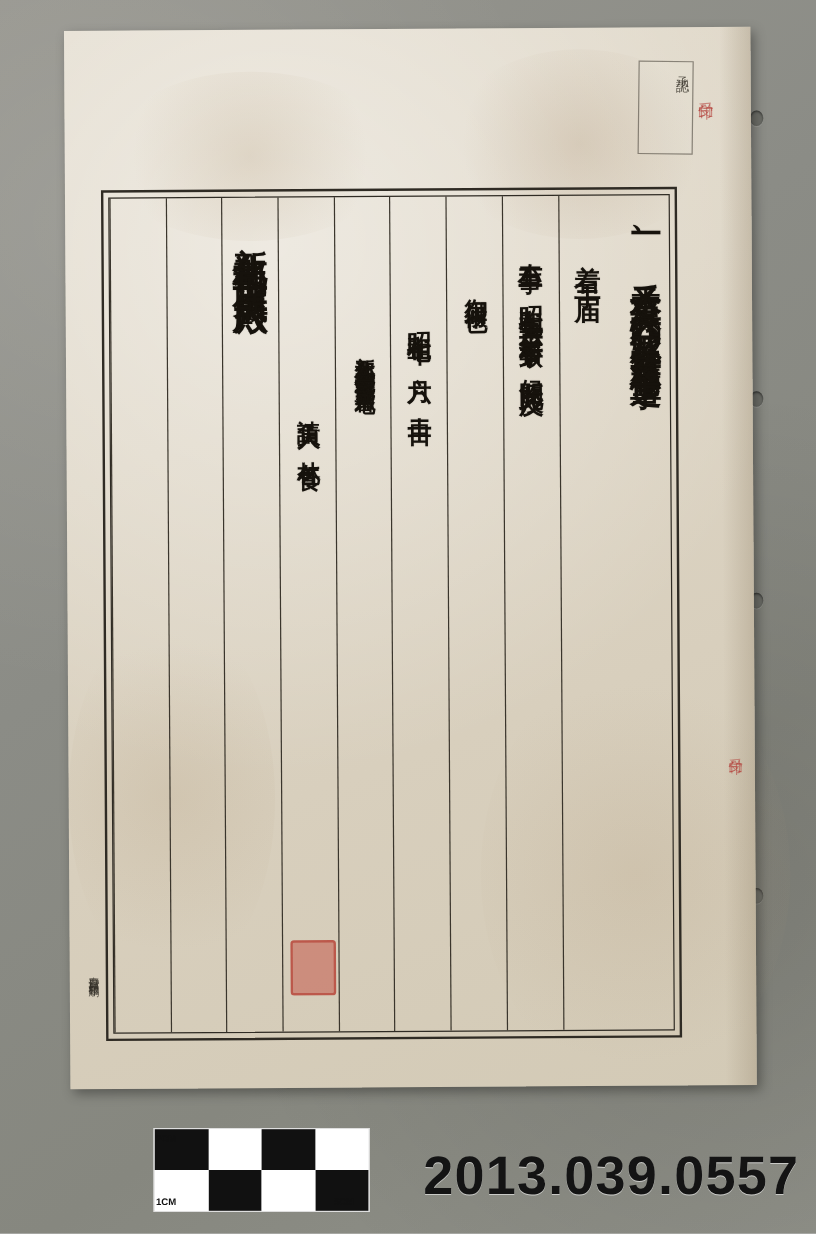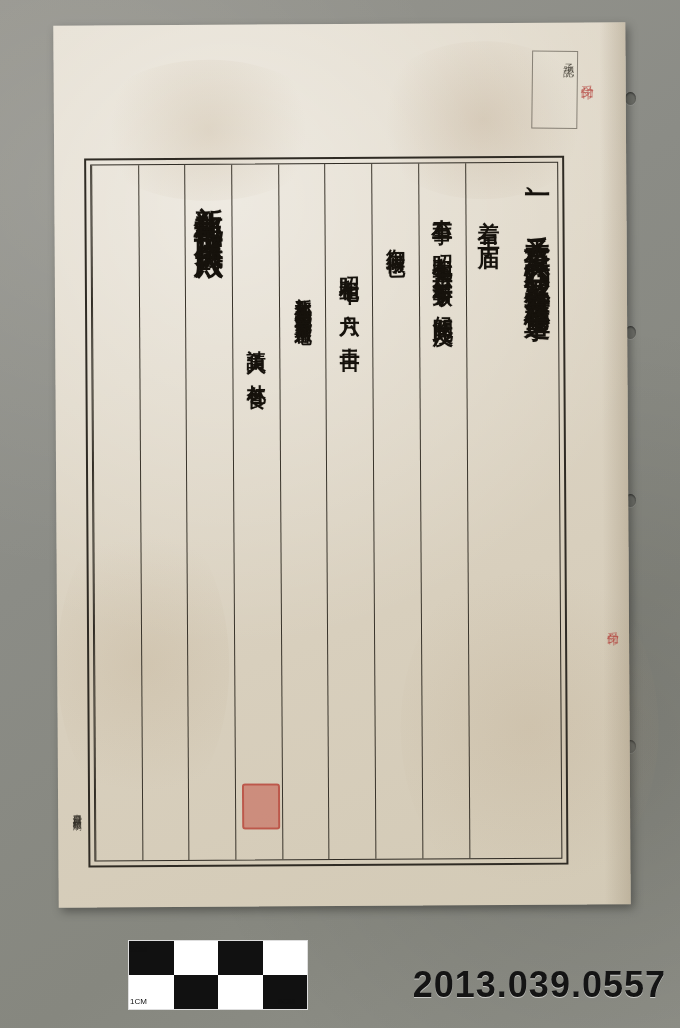--- a/index.html
+++ b/index.html
@@ -224,33 +224,33 @@
     border: 1px solid #dedede;
   }
   .scalebar div { width: 100%; height: 100%; }
   .sq-b { background: #111111; }
   .sq-w { background: #ffffff; }
   .scale-lbl {
     position: absolute;
     font-family: "Liberation Sans", sans-serif;
     font-size: 8px;
     color: #111;
-    font-weight: 400;
+    font-weight: 700;
   }
   .lbl-tl { left: 130px; bottom: 74px; }
   .lbl-bl { left: 130px; bottom: 22px; }
   .lbl-br { left: 278px; bottom: 22px; }
 
   .accession {
     position: absolute;
     right: 14px;
     bottom: 22px;
     font-family: "Liberation Sans", sans-serif;
     font-weight: 700;
-    font-size: 36px;
+    font-size: 45px;
     letter-spacing: 1px;
     color: #141414;
     text-shadow: 0 1px 0 rgba(255,255,255,0.55);
   }
 </style>
 </head>
 <body>
 
 <div id="scene">
 

